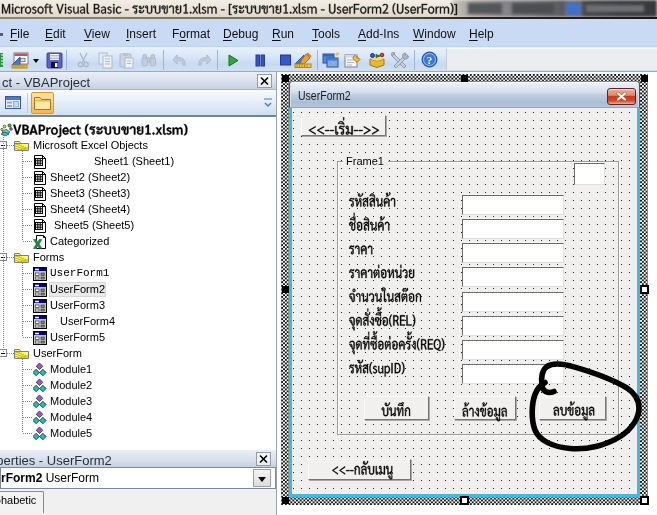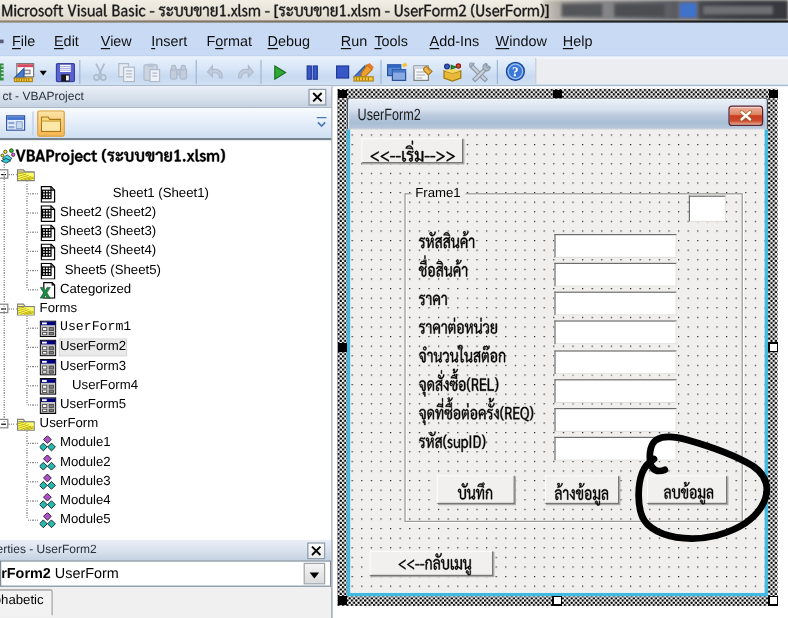--- a/index.html
+++ b/index.html
@@ -11,21 +11,21 @@
 
 #menubar { left:0; top:19px; width:657px; height:28px; background:#c9dbf4; border-bottom:1px solid #bdd2ee; }
 .mi { position:absolute; top:8px; font-size:12px; color:#101010; }
 .mi u { text-decoration-thickness:1px; text-underline-offset:2px; }
 
 #toolbar { left:0; top:47px; width:657px; height:25px; background:linear-gradient(180deg,#eaf2fc 0%,#d6e5f7 45%,#c7daf1 70%,#d0e0f3 100%); border-bottom:1px solid #9aabbf; }
 #toolbar2 { left:446px; top:48px; width:211px; height:22px; background:#ecedf0; border-left:1px solid #c8ccd2; border-top:1px solid #f8f9fa; }
 
 #leftpanel { left:0; top:72px; width:277px; height:443px; background:#fff; border-right:1px solid #98a4b2; }
 .phead { position:absolute; left:0; width:276px; height:18px; background:linear-gradient(180deg,#eaeff7 0%,#d6dfeb 60%,#c5d1e2 100%); border-bottom:1px solid #aab8c8; }
-.phead .pt { position:absolute; left:2px; top:3px; font-size:10px; color:#28303c; }
+.phead .pt { position:absolute; left:2px; top:3px; font-size:13px; color:#28303c; }
 .xbtn { position:absolute; width:15px; height:14px; background:linear-gradient(180deg,#fdfdfd,#e8eaec); border:1px solid #8e9cab; color:#000; font-size:11px; font-weight:bold; text-align:center; line-height:12px; }
 #ptool { position:absolute; left:0; top:18px; width:276px; height:27px; background:linear-gradient(180deg,#f8fbfe 0%,#e2ecf8 55%,#cfe0f2 100%); border-bottom:2px solid #75848f; }
 #tree { position:absolute; left:0; top:45px; width:276px; height:332px; background:#fff; overflow:hidden; font-size:11px; }
 .tl { position:absolute; font-size:11px; color:#000; white-space:nowrap; height:13px; line-height:13px; }
 .trow { position:absolute; }
 .expbox { position:absolute; width:8px; height:8px; background:#fff; border:1px solid #848484; }
 .expbox:after { content:""; position:absolute; left:1px; top:3px; width:4px; height:1px; background:#000; }
 .vdot { position:absolute; width:1px; background-image:repeating-linear-gradient(180deg,#888 0 1px,transparent 1px 2px); }
 .hdot { position:absolute; height:1px; background-image:repeating-linear-gradient(90deg,#888 0 1px,transparent 1px 2px); }
 
@@ -63,21 +63,21 @@
   <div style="position:absolute;left:134px;top:5px;width:58px;height:7px;background:#6e7074"></div>
 </div>
 <div class="abs" id="titleline"></div>
 <div class="abs" id="menubar">
       <span class="mi" style="left:10px"><u>F</u>ile</span>
       <span class="mi" style="left:45px"><u>E</u>dit</span>
       <span class="mi" style="left:84px"><u>V</u>iew</span>
       <span class="mi" style="left:126px"><u>I</u>nsert</span>
       <span class="mi" style="left:172px">F<u>o</u>rmat</span>
       <span class="mi" style="left:223px"><u>D</u>ebug</span>
-      <span class="mi" style="left:284px"><u>R</u>un</span>
+      <span class="mi" style="left:272px"><u>R</u>un</span>
       <span class="mi" style="left:312px"><u>T</u>ools</span>
       <span class="mi" style="left:358px"><u>A</u>dd-Ins</span>
       <span class="mi" style="left:413px"><u>W</u>indow</span>
       <span class="mi" style="left:469px"><u>H</u>elp</span>
   <div style="position:absolute;left:0;top:14px;width:3px;height:3px;background:#5a5a7a"></div>
 </div>
 <div class="abs" id="toolbar">
       <div style="position:absolute;left:0px;top:5px;width:6px;height:17px"><svg width="6" height="17">
           <path d="M0 1 h3 v14 h-3" fill="#2f8e44"></path>
           <path d="M1 3 h2 M1 6 h2 M1 9 h2 M1 12 h2" stroke="#fff"></path>
@@ -231,20 +231,21 @@
               <circle cx="11" cy="6" r="1.4" fill="#e858d8"></circle>
               <circle cx="2" cy="6.5" r="1.2" fill="#e8e820"></circle>
             </g>
           </svg></div>
         <div style="position:absolute;left:14px;top:22px"><svg width="16" height="13" viewBox="0 0 16 13">
             <path d="M0.5 2.5 L0.5 11.5 L14.5 11.5 L14.5 4.5 L7 4.5 L5.5 2.5 Z" fill="#ffff99" stroke="#808080"></path>
             <path d="M0.5 4.5 H14.5" stroke="#808080" fill="none"></path>
             <path d="M1 5 H14 V11 H1 Z" fill="#ffff66"></path>
             <path d="M1 6 l5-1 M1 8 l7-2 M1 10 l9-3 M3 11 l9-3 M6 11 l8-2.5 M9 11 l5.5-1.5" stroke="#b0a000" stroke-width=".7"></path>
           </svg></div>
+        <div class="tl" style="left:33px;top:22px">Microsoft Excel Objects</div>
         <div style="position:absolute;left:33px;top:38px"><svg width="14" height="14" viewBox="0 0 14 14">
             <path fill="#fff" stroke="#000" stroke-width="1" d="M1.5 .5 H9.5 L12.5 3.5 V13.5 H1.5 Z"></path>
             <path fill="none" stroke="#000" d="M9.5 .5 V3.5 H12.5"></path>
             <g stroke="#000" fill="#fff">
               <rect x="2.5" y="3.5" width="7" height="7"></rect>
               <path d="M2.5 5.8 H9.5 M2.5 8.2 H9.5 M4.8 3.5 V10.5 M7.2 3.5 V10.5"></path>
             </g>
           </svg></div>
         <div class="tl" style="left:50px;top:38px;margin-left:44px;">Sheet1 (Sheet1)</div>
         <div style="position:absolute;left:33px;top:54px"><svg width="14" height="14" viewBox="0 0 14 14">

